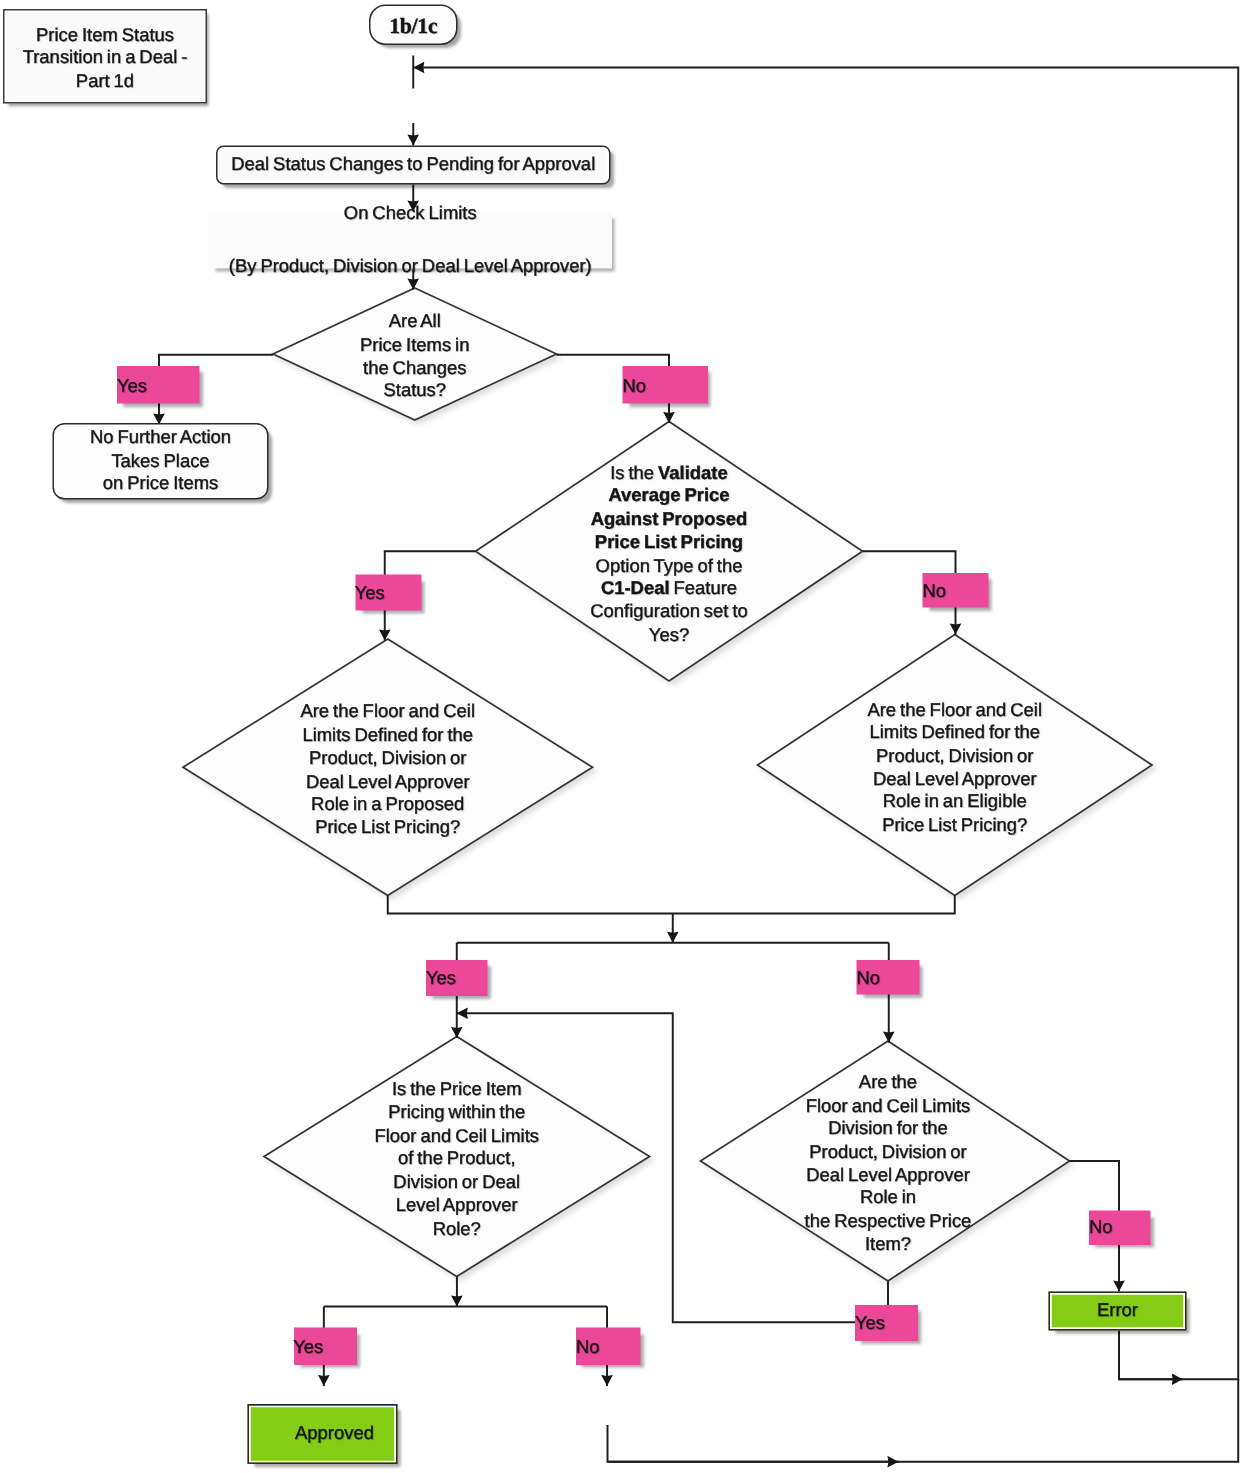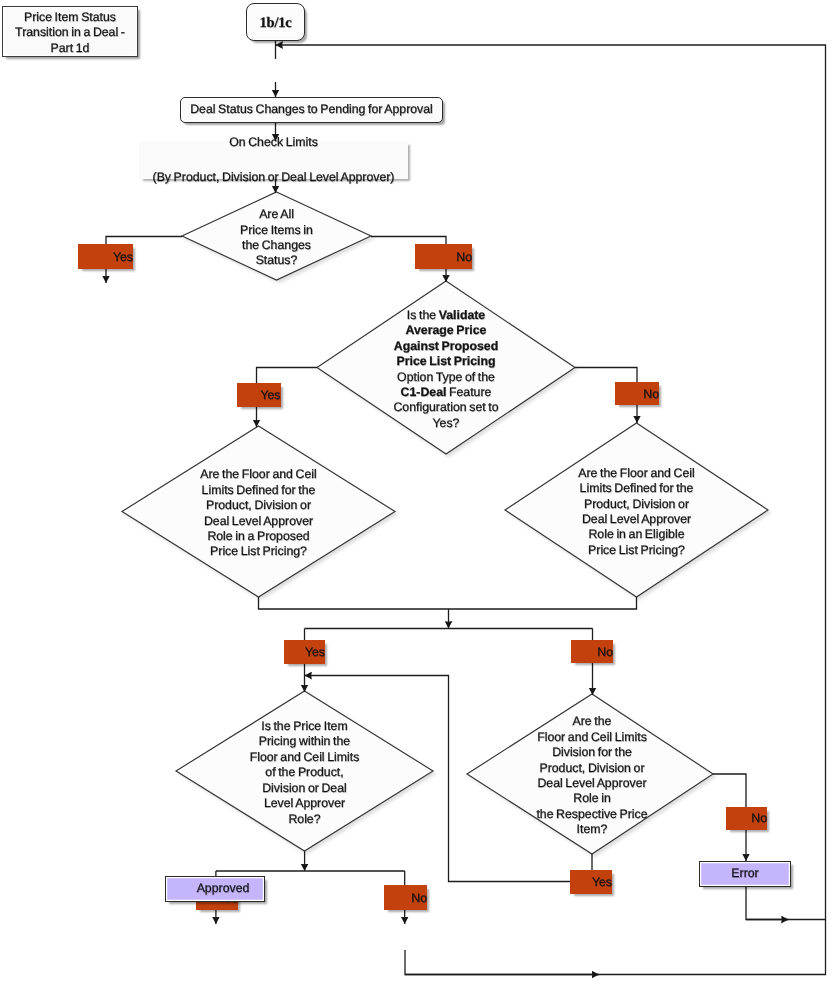--- a/index.html
+++ b/index.html
@@ -18,26 +18,26 @@
 
   .title-box{border:1.4px solid #3a3a3a;background:#fafafa;
              box-shadow:2.5px 2.5px 2px -1px rgba(0,0,0,.38),
                         inset 0 0 0 1.2px #ffffff;}
   .term{border:1.4px solid #2b2b2b;border-radius:5px;background:#fafafa;
         box-shadow:3px 3px 2px -1px rgba(0,0,0,.35),
                    inset 0 0 0 1.2px #ffffff;}
   .term.r8{border-radius:8px;background:#fcfcfc;
            box-shadow:3px 3px 2px -1px rgba(0,0,0,.35),
                       inset 0 0 0 1px #ffffff;}
-  .rect{border:1.4px solid #2b2b2b;background:#c4b5fd;
+  .rect{border:1.4px solid #2b2b2b;background:#84cc16;
         box-shadow:3px 3px 2px -1px rgba(0,0,0,.35),
                    inset 0 0 0 1.2px #ffffff;}
   .plain{background:#fbfbfb;box-shadow:3px 3px 2px -1px rgba(0,0,0,.32);}
   .lbl{position:absolute;box-sizing:border-box;display:flex;align-items:center;
-       justify-content:flex-end;background:#c2410c;color:#141414;
+       justify-content:flex-start;background:#ec4899;color:#141414;
        box-shadow:3px 3px 2px -1px rgba(0,0,0,.33);
        font-size:12.3px;line-height:14px;word-spacing:-0.8px;}
   .dia-text{position:absolute;display:flex;flex-direction:column;align-items:center;
             justify-content:center;text-align:center;color:#141414;
             font-size:12.3px;line-height:15.4px;word-spacing:-0.8px;white-space:pre;}
   .b{font-weight:bold;}
   .serif-b{font-family:"Liberation Serif",serif;font-weight:bold;font-size:14.5px;
            letter-spacing:-0.2px;padding-top:4px;}
 </style>
 </head>
@@ -84,32 +84,32 @@
       <path d="M404.7,871 L404.7,924" marker-end="url(#ah)"></path>
       <path d="M713,774 L746,774 L746,861" marker-end="url(#ah)"></path>
       <path d="M592,854 L592,881.5 L448.5,881.5 L448.5,675.5 L304.5,675.5" marker-end="url(#ah)"></path>
       <path d="M746,887 L746,919.5 L825.5,919.5 L825.5,45 L275.5,45" marker-end="url(#ah)"></path>
       <path d="M746,919.5 L788.5,919.5" marker-end="url(#ah)"></path>
       <path d="M405,950 L405,974.5 L825.5,974.5 L825.5,919.5"></path>
       <path d="M405,974.5 L599,974.5" marker-end="url(#ah)"></path>
     </g>
   </svg>
 
-  <div class="node title-box" style="left:2px;top:6px;width:136px;height:51px;padding-top:3px;">
+  <div class="node title-box" style="left:2px;top:6px;width:136px;height:63px;padding-top:3px;">
     <div>Price Item Status</div>
     <div>Transition in a Deal -</div>
     <div>Part 1d</div>
   </div>
 
-  <div class="node term r8 serif-b" style="left:246px;top:3px;width:59px;height:38px;">
+  <div class="node term r8 serif-b" style="left:246px;top:3px;width:59px;height:27px;border-radius:11px;">
     <div>1b/1c</div>
   </div>
 
 
-  <div class="node term" style="left:144px;top:97px;width:263px;height:26px;margin-left:36px;">
+  <div class="node term" style="left:144px;top:97px;width:263px;height:26px;">
     <div>Deal Status Changes to Pending for Approval</div>
   </div>
 
   <div class="node plain" style="left:139px;top:141px;width:269px;height:38px;gap:20px;">
     <div>On Check Limits</div>
     <div>(By Product, Division or Deal Level Approver)</div>
   </div>
 
   <div class="dia-text" style="left:182px;top:194px;width:189px;height:88px;">
     <div>Are All</div>
@@ -118,20 +118,25 @@
     <div>Status?</div>
   </div>
 
   <div class="lbl" style="left:78px;top:244px;width:55px;height:25px;">
     <span>Yes</span>
   </div>
   <div class="lbl" style="left:415px;top:244px;width:57px;height:25px;">
     <span>No</span>
   </div>
 
+  <div class="node term r8" style="left:35px;top:282px;width:144px;height:51px;">
+    <div>No Further Action</div>
+    <div>Takes Place</div>
+    <div>on Price Items</div>
+  </div>
 
   <div class="dia-text" style="left:317px;top:283px;width:258px;height:173px;">
     <div><span>Is the </span><span class="b">Validate</span></div>
     <div class="b">Average Price</div>
     <div class="b">Against Proposed</div>
     <div class="b">Price List Pricing</div>
     <div>Option Type of the</div>
     <div><span class="b">C1-Deal</span><span> Feature</span></div>
     <div>Configuration set to</div>
     <div>Yes?</div>
@@ -197,21 +202,21 @@
     <span>Yes</span>
   </div>
 
   <div class="lbl" style="left:195.5px;top:885px;width:42px;height:25px;">
     <span>Yes</span>
   </div>
   <div class="lbl" style="left:384px;top:885px;width:43px;height:25px;">
     <span>No</span>
   </div>
 
-  <div class="node rect" style="left:165px;top:876px;width:100px;height:26px;padding-left:16px;">
+  <div class="node rect" style="left:165px;top:936px;width:100px;height:40px;padding-left:16px;">
     <div>Approved</div>
   </div>
 
 
   <div class="node rect" style="left:699px;top:861px;width:92px;height:26px;">
     <div>Error</div>
   </div>
 
 </div>
 

